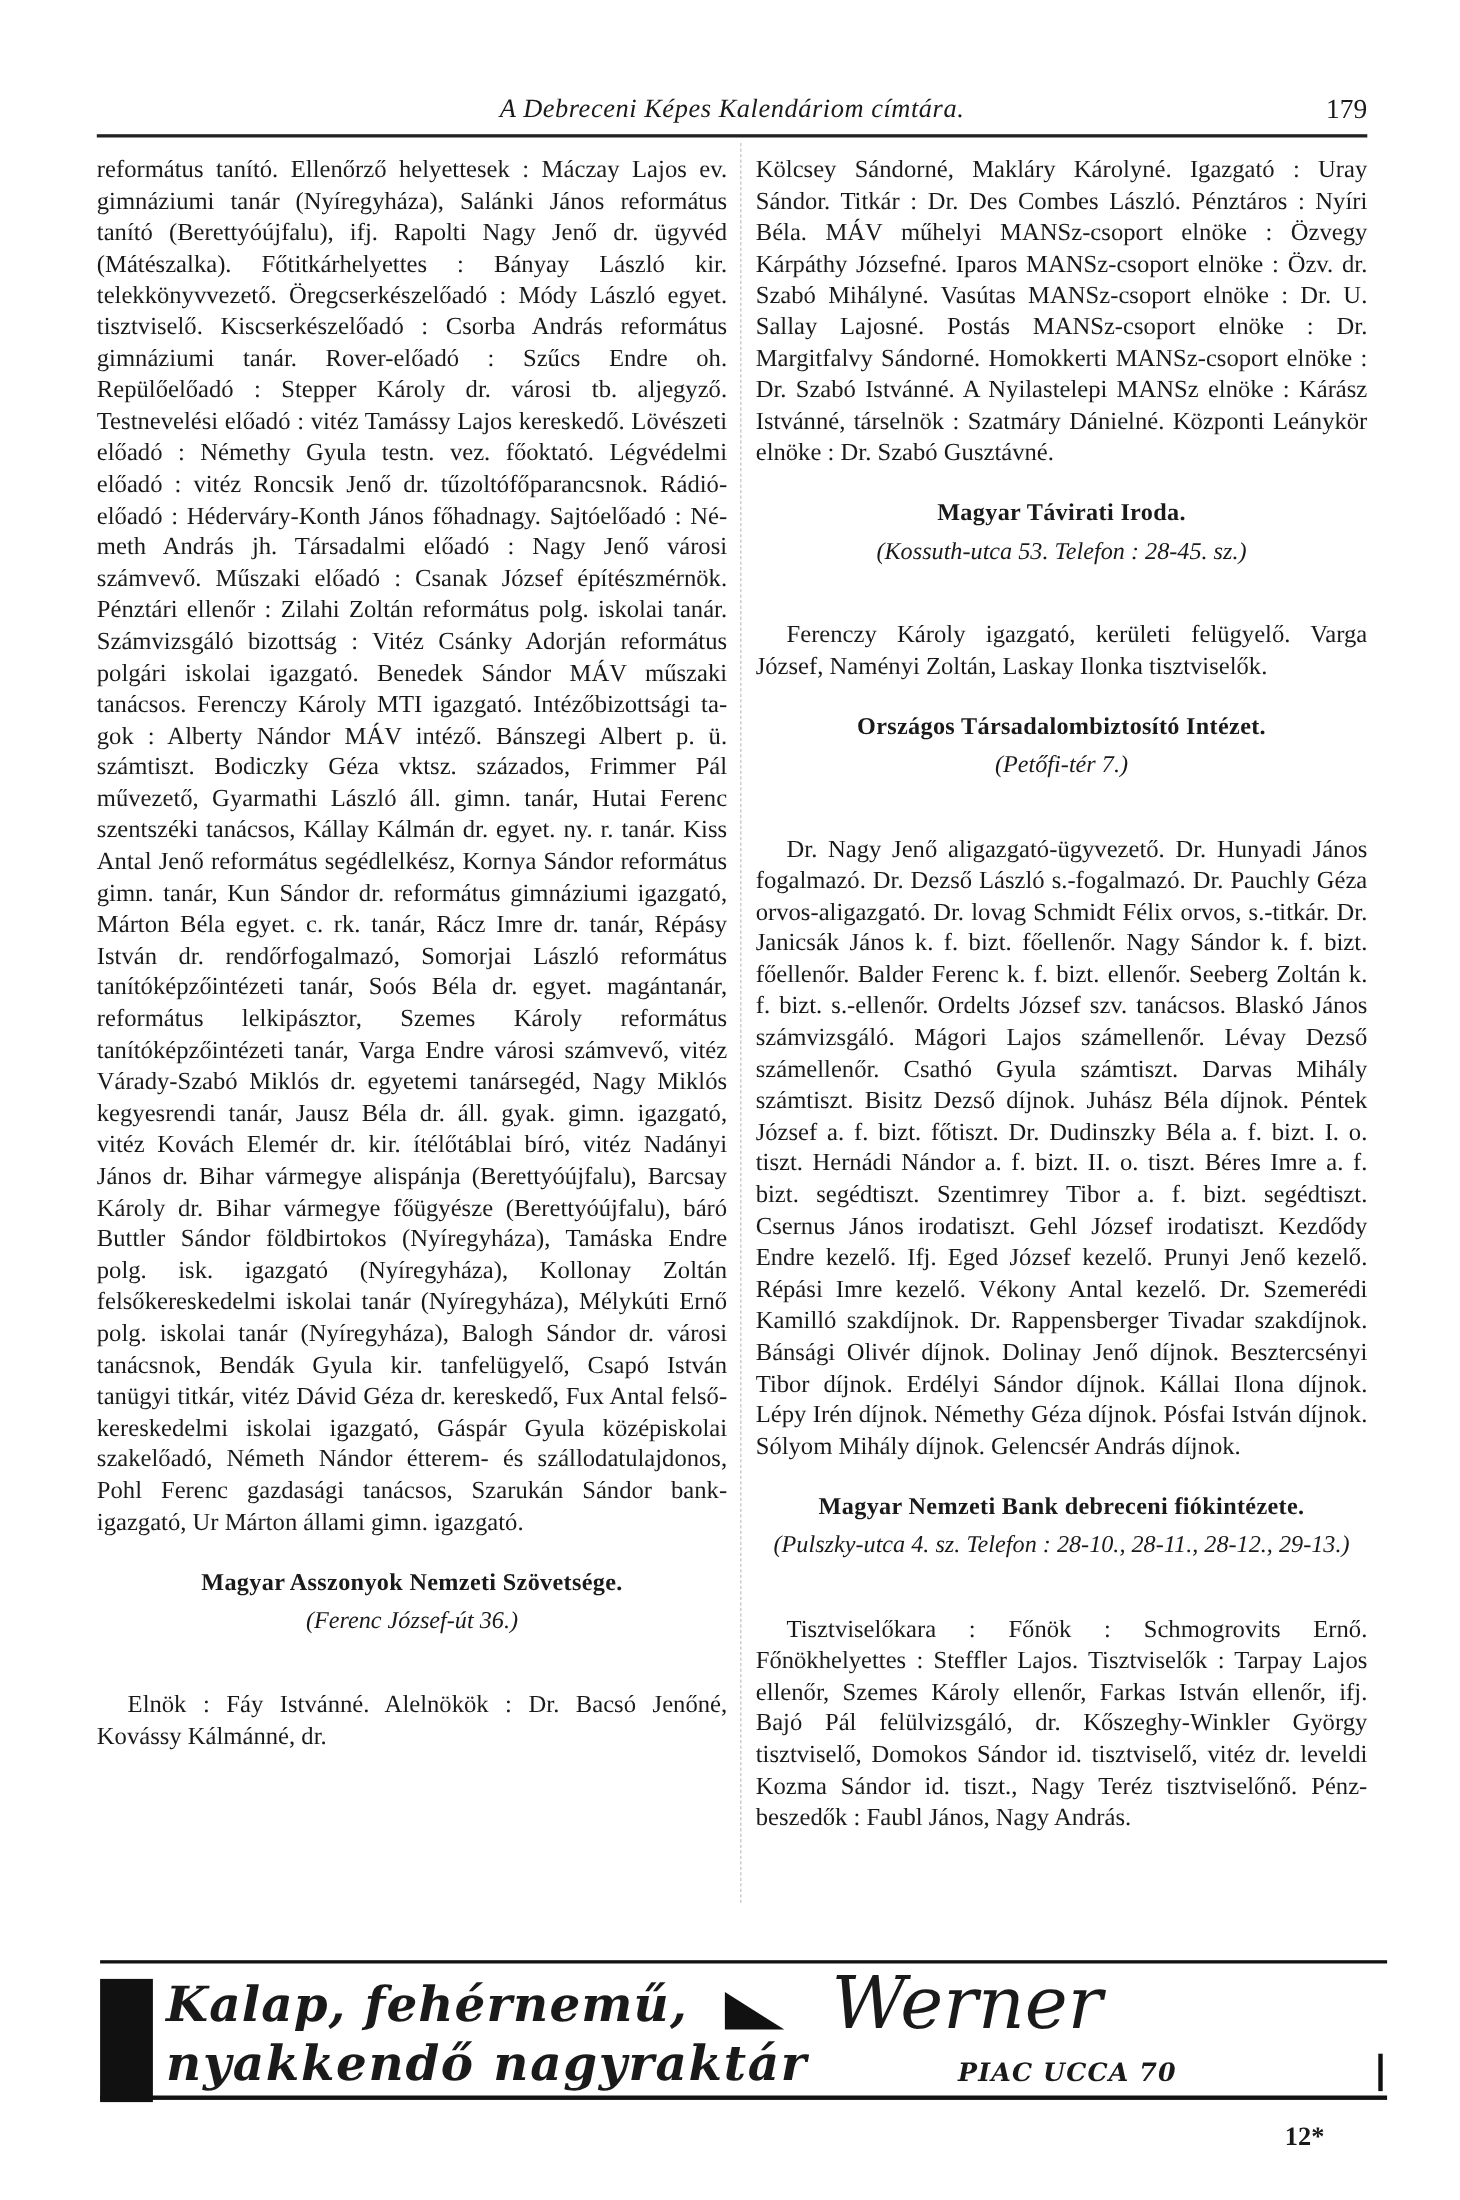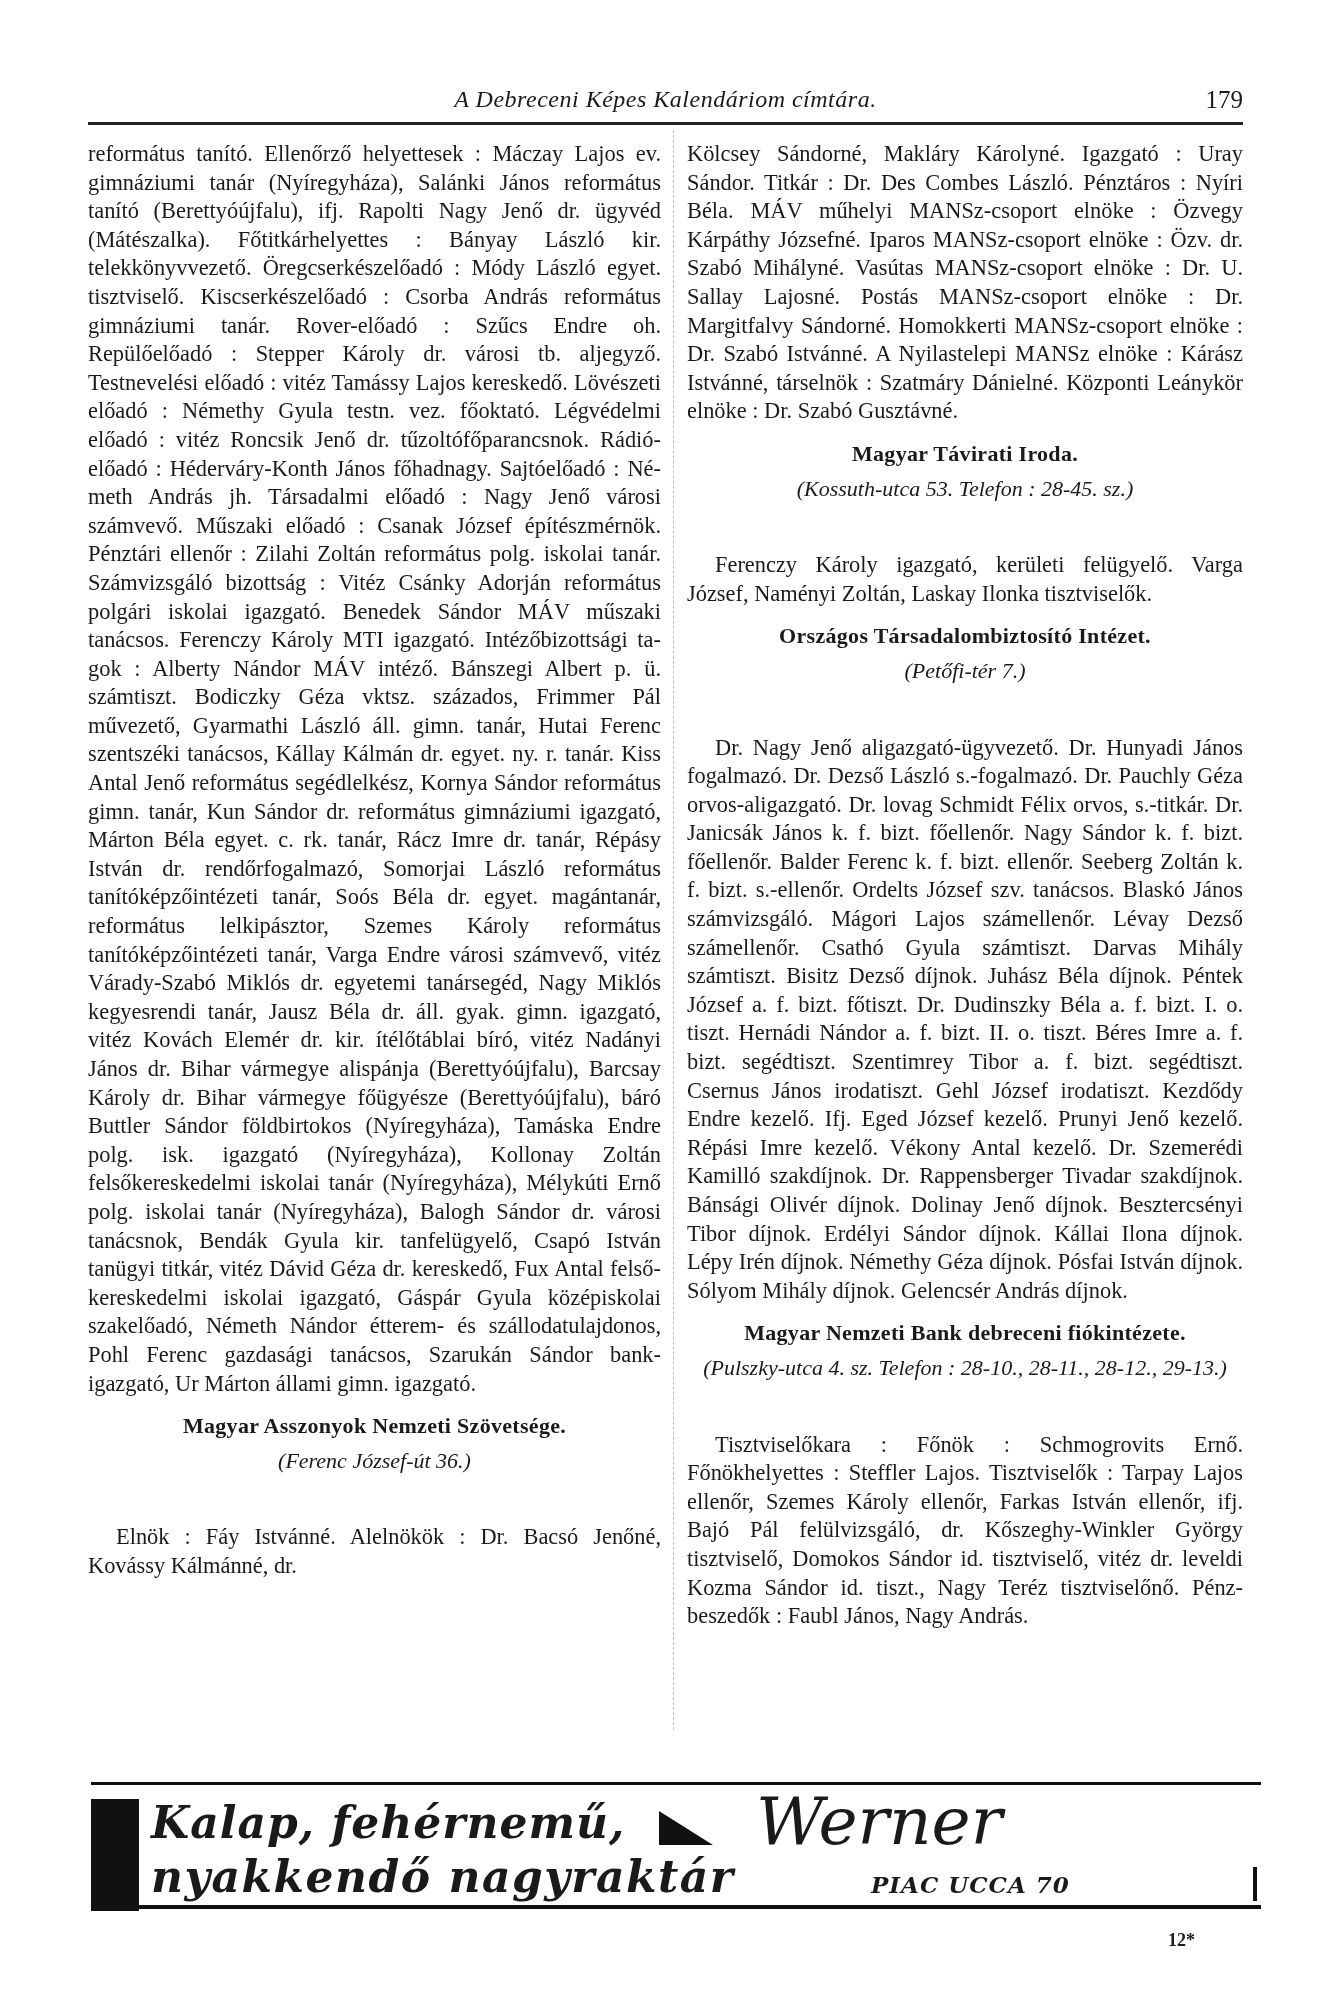--- a/index.html
+++ b/index.html
@@ -26,21 +26,21 @@
   .col-left { left: 88px; width: 573px; }
   .col-right { left: 687px; width: 556px; }
   .divider {
     position: absolute; left: 673px; top: 130px; width: 0; height: 1600px;
     border-left: 1px dashed #bbb;
   }
   .col p { margin: 0; }
   .col p.indent { text-indent: 28px; margin-top: 48px; }
   .heading {
     text-align: center; font-weight: bold; font-size: 22px;
-    margin-top: 14px; margin-bottom: 6px; letter-spacing: 0.3px;
+    margin-top: 26px; margin-bottom: 6px; letter-spacing: 0.3px;
   }
   .address {
     text-align: center; font-style: italic; font-size: 22px; margin-bottom: 4px;
   }
   .ad {
     position: absolute; left: 78px; top: 1782px; width: 1170px; height: 120px;
     border-top: 3px solid #111; border-bottom: 4px solid #111; margin-left: 13px;
   }
   .ad .block {
     position: absolute; left: 0; top: 14px; width: 48px; height: 112px; background: #111;
@@ -66,21 +66,21 @@
   }
   .ad .addr {
     position: absolute; left: 780px; top: 86px;
     font-family: "DejaVu Serif", serif; font-weight: bold; font-style: italic;
     font-size: 23px; letter-spacing: 1px;
   }
   .ad .bar {
     position: absolute; right: 4px; top: 82px; width: 4px; height: 34px; background: #111;
   }
   .signature {
-    position: absolute; left: 1168px; top: 1930px; font-size: 18px; font-weight: bold;
+    position: absolute; left: 1168px; top: 1930px; font-size: 24px; font-weight: bold;
   }
 </style>
 </head>
 <body>
 
 <div class="header">
   <div class="title">A Debreceni Képes Kalendáriom címtára.</div>
   <div class="pageno">179</div>
 </div>
 

